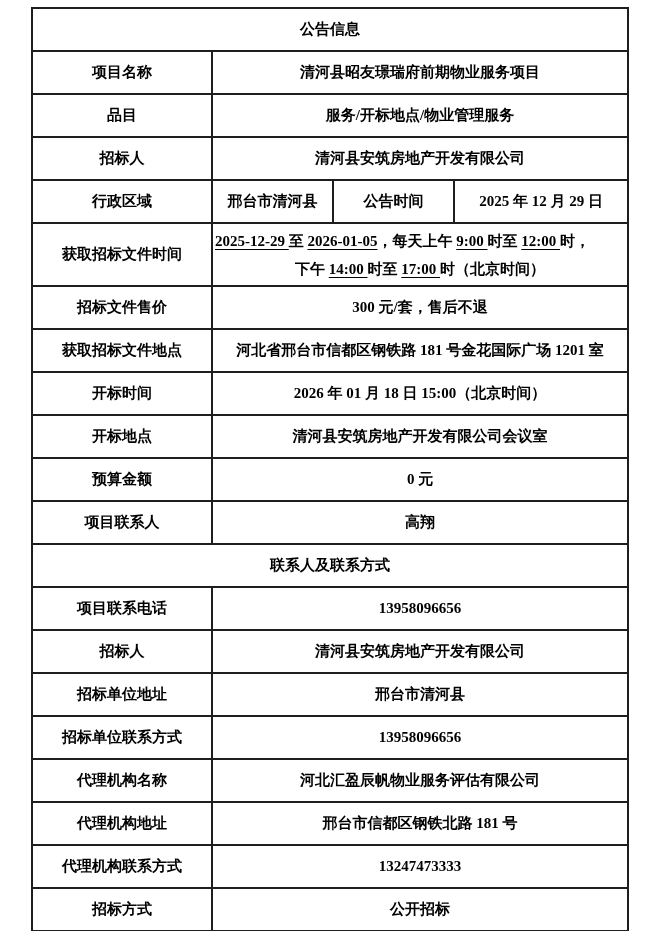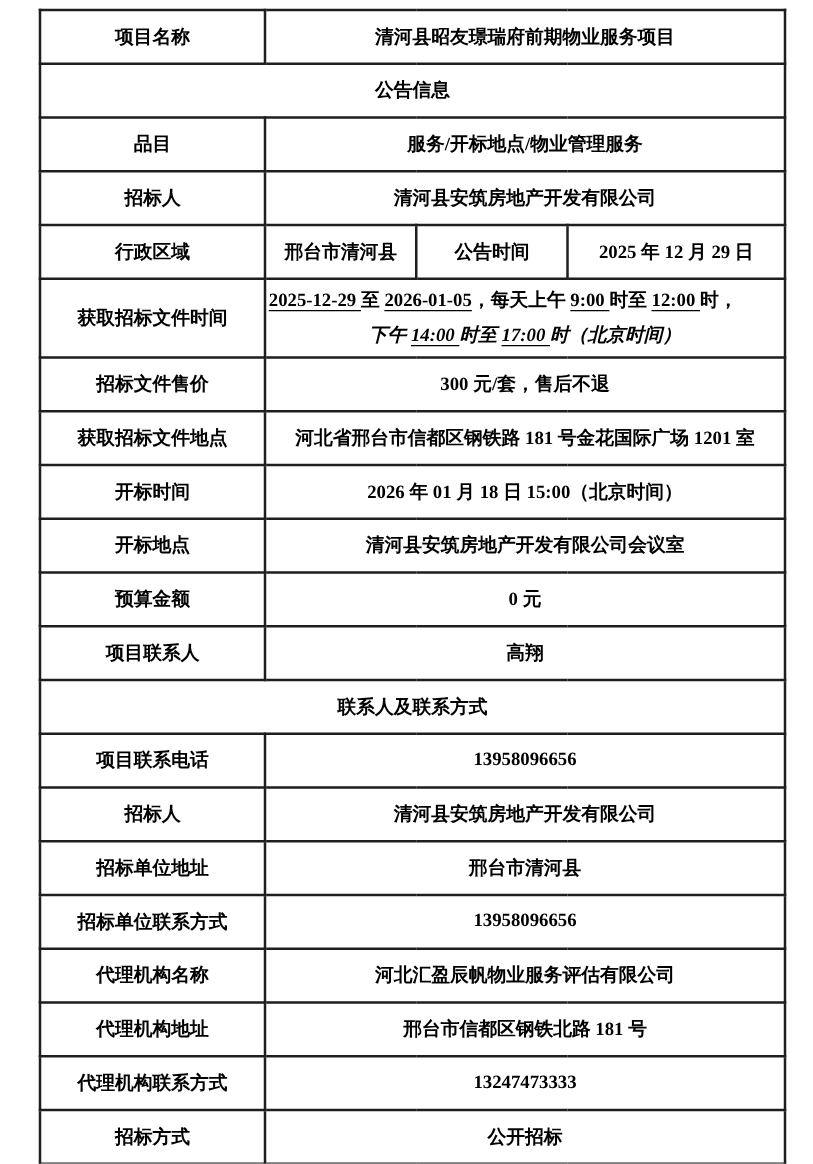--- a/index.html
+++ b/index.html
@@ -34,46 +34,46 @@
     vertical-align: middle;
     padding: 0;
     overflow: hidden;
   }
   td.section { text-align: center; }
   td.label { text-align: center; }
   td.value { text-align: center; white-space: nowrap; }
   td.rich { padding: 3px 0 2px 0; }
   .line { line-height: 28px; white-space: nowrap; }
   .line-left { text-align: left; padding-left: 2px; }
-  .line-center { text-align: center; font-style: italic; }
+  .line-center { text-align: center; }
   .u {
     text-decoration: underline;
     text-decoration-thickness: 1.2px;
     text-underline-offset: 3px;
     text-align: center;
   }
 </style>
 </head>
 <body>
 
 <div class="page">
   <table class="announcement">
     <colgroup>
       <col class="c1">
         <col class="c2">
         <col class="c3">
         <col class="c4">
     </colgroup>
     <tbody>
         <tr>
+          <td class="section" colspan="4">公告信息</td>
+        </tr>
+        <tr>
           <td class="label">项目名称</td>
           <td class="value" colspan="3">清河县昭友璟瑞府前期物业服务项目</td>
-        </tr>
-        <tr>
-          <td class="section" colspan="4">公告信息</td>
         </tr>
         <tr>
           <td class="label">品目</td>
           <td class="value" colspan="3">服务/开标地点/物业管理服务</td>
         </tr>
         <tr>
           <td class="label">招标人</td>
           <td class="value" colspan="3">清河县安筑房地产开发有限公司</td>
         </tr>
         <tr>

